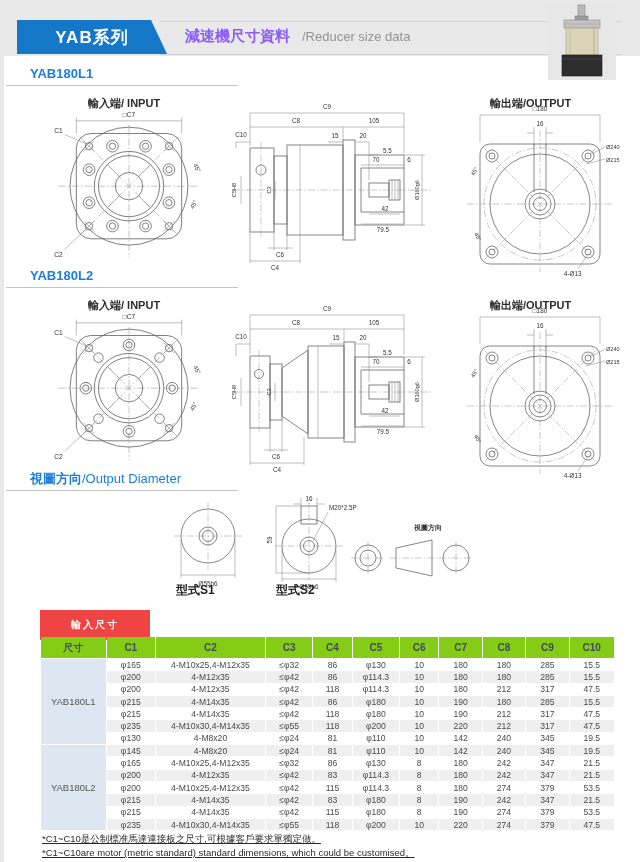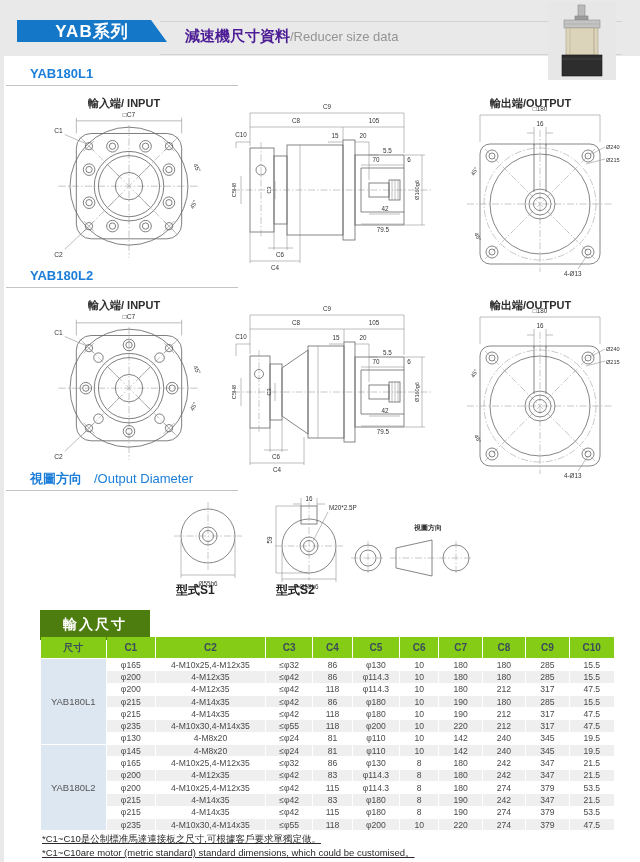--- a/index.html
+++ b/index.html
@@ -6,42 +6,42 @@
   body{
     width:640px;height:862px;position:relative;overflow:hidden;
     background:#ffffff;font-family:"Liberation Sans",sans-serif;
   }
   .abs{position:absolute;}
   
   .top-band{left:0;top:0;width:640px;height:56px;background:#e9e9e9;}
   .edge-strip{left:0;top:56px;width:4px;height:806px;background:#e9e9e9;}
   .rule{background:#d2d2d2;height:1px;}
   .badge{
-    left:17px;top:20px;width:150px;height:22px;background:#1577c8;
+    left:17px;top:20px;width:150px;height:34px;background:#1577c8;
     clip-path:polygon(0 0,calc(100% - 16px) 0,100% 100%,0 100%);
     display:flex;align-items:center;justify-content:center;
     color:#fff;font-weight:bold;font-size:17px;letter-spacing:1px;
   }
   .doc-title{left:185px;top:27px;font-size:15px;white-space:nowrap;}
-  .doc-title .zh{font-weight:bold;color:#4c1d95;}
-  .doc-title .en{color:#949494;font-size:13px;}
+  .doc-title .zh{font-weight:bold;color:#8b5cf6;}
+  .doc-title .en{color:#949494;font-size:13px;margin-left:12px;}
   .sec-head{color:#1b7ed9;font-weight:bold;font-size:13px;white-space:nowrap;}
   .sec-underline{background:#c4c4c4;height:1px;}
   .draw-title{font-weight:bold;font-size:11px;color:#2c2c2c;white-space:nowrap;}
-  .shaft-head .en{font-weight:normal;padding-left:12px;}
+  .shaft-head .en{font-weight:normal;}
   svg text{font-family:"Liberation Sans",sans-serif;}
   .ln{stroke:#676767;fill:none;stroke-width:.8;}
   .thin{stroke:#8a8a8a;fill:none;stroke-width:.55;}
   .cl{stroke:#9a9a9a;fill:none;stroke-width:.55;stroke-dasharray:7 2 1.5 2;}
   .dt{font-size:6.3px;fill:#333;}
   .dts{font-size:5.6px;fill:#333;}
   
   .tab-label{
-    left:40px;top:610px;width:110px;height:30px;background:#4d7c0f;color:#fff;
-    font-weight:bold;font-size:14px;display:flex;align-items:center;justify-content:center;
+    left:40px;top:610px;width:110px;height:30px;background:#ef4444;color:#fff;
+    font-weight:bold;font-size:10px;display:flex;align-items:center;justify-content:center;
     letter-spacing:2px;
   }
   table.size{border-collapse:separate;border-spacing:1px;table-layout:fixed;}
   table.size td{overflow:hidden;white-space:nowrap;}
   .size thead td{
     background:#84cc16;color:#3c4b5c;font-weight:bold;font-size:10px;
     text-align:center;height:19px;
   }
   .size tbody td{
     background:#ffffff;color:#4a4a4a;font-size:8.6px;text-align:center;height:11.3px;

